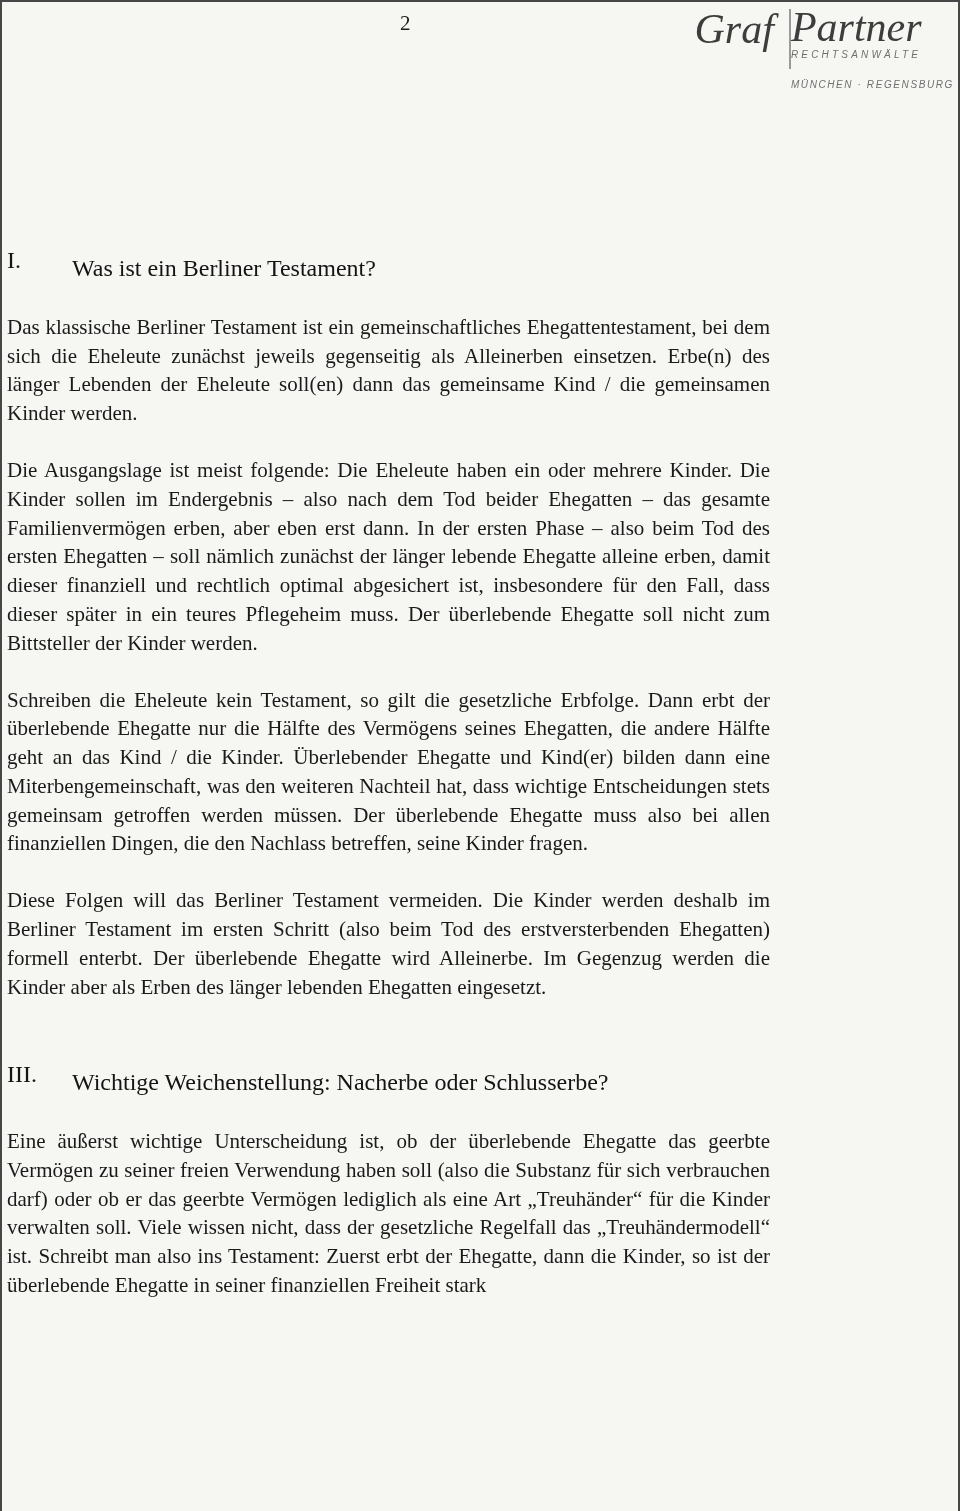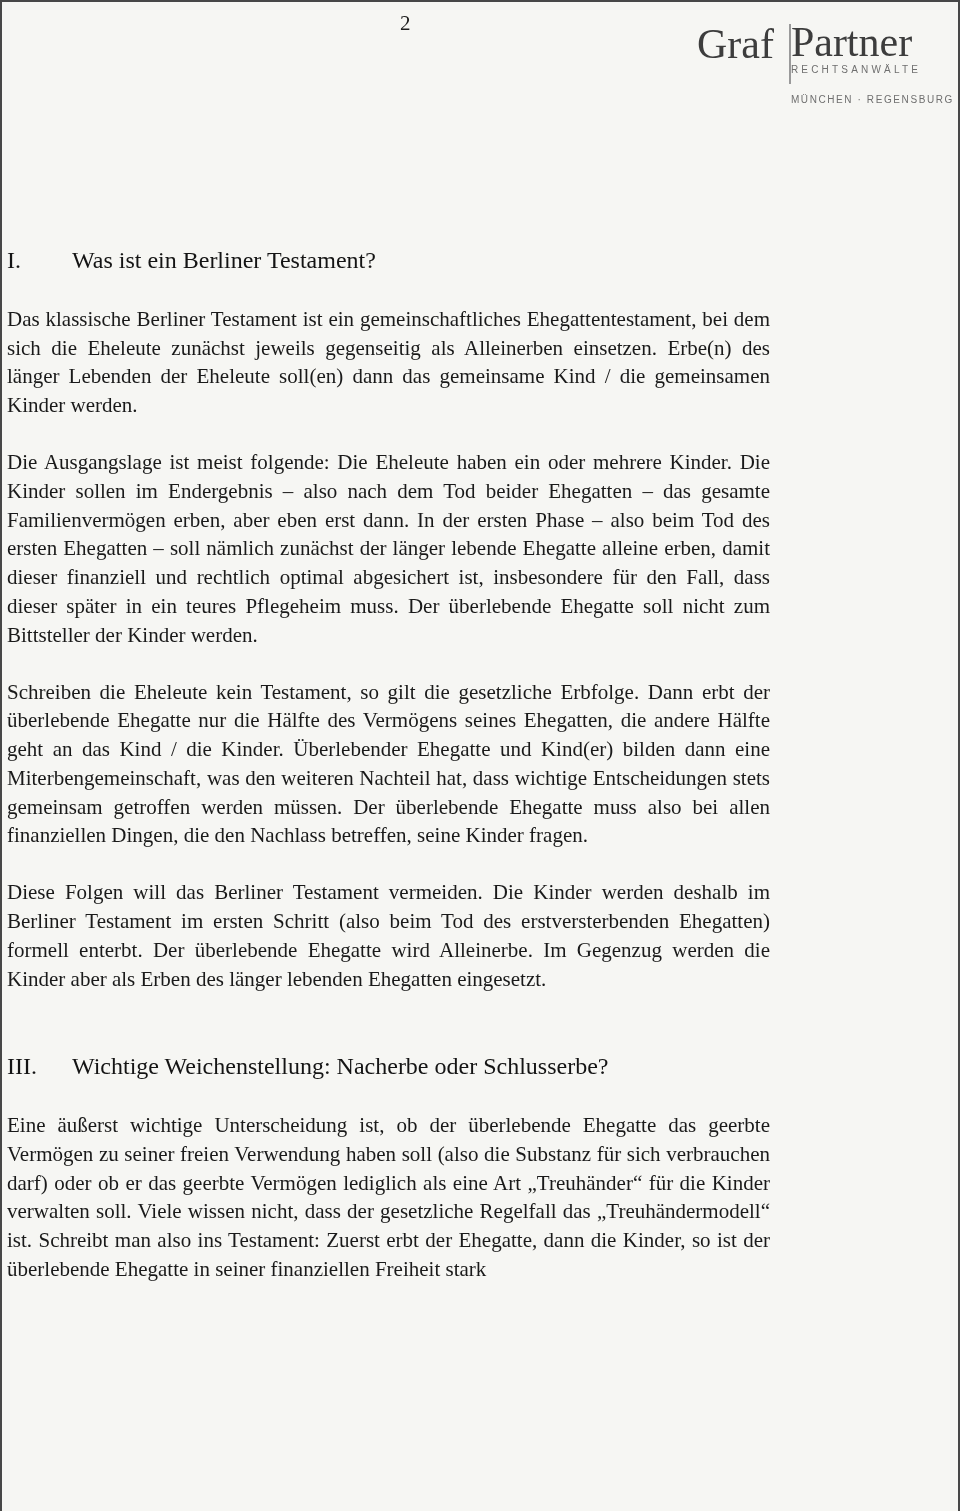--- a/index.html
+++ b/index.html
@@ -25,24 +25,25 @@
   }
   .page-number {
     position: absolute;
     left: 398px;
     top: 9px;
     font-size: 21px;
     color: #1d1d1d;
   }
   .logo {
     position: absolute;
-    top: 20px;
+    top: 5px;
     right: 4px;
     display: flex;
     align-items: flex-start;
+    font-style: italic;
   }
   .logo-graf {
     font-size: 42px;
     line-height: 44px;
     color: #3d3d3d;
     padding-right: 15px;
   }
   .logo-sep {
     width: 2px;
     height: 60px;
@@ -79,20 +80,21 @@
   }
   .section-heading.first {
     margin-top: 173px;
   }
   .heading-numeral {
     width: 65px;
     flex-shrink: 0;
   }
   .heading-title {
     flex: 1;
+    margin-top: 8px;
   }
   .content p {
     margin: 0 0 28.5px 0;
     font-size: 21px;
     line-height: 28.7px;
     text-align: justify;
     color: #1a1a1a;
   }
 </style>
 </head>

